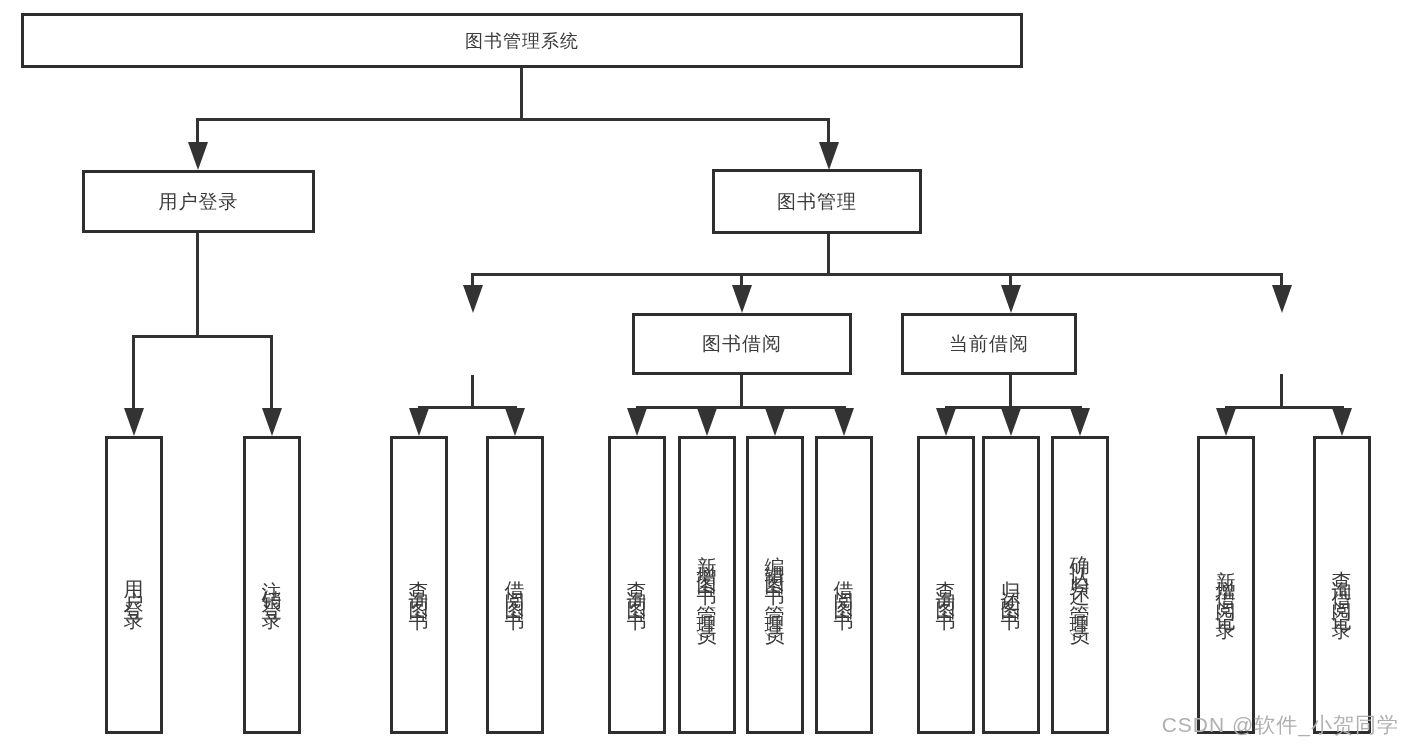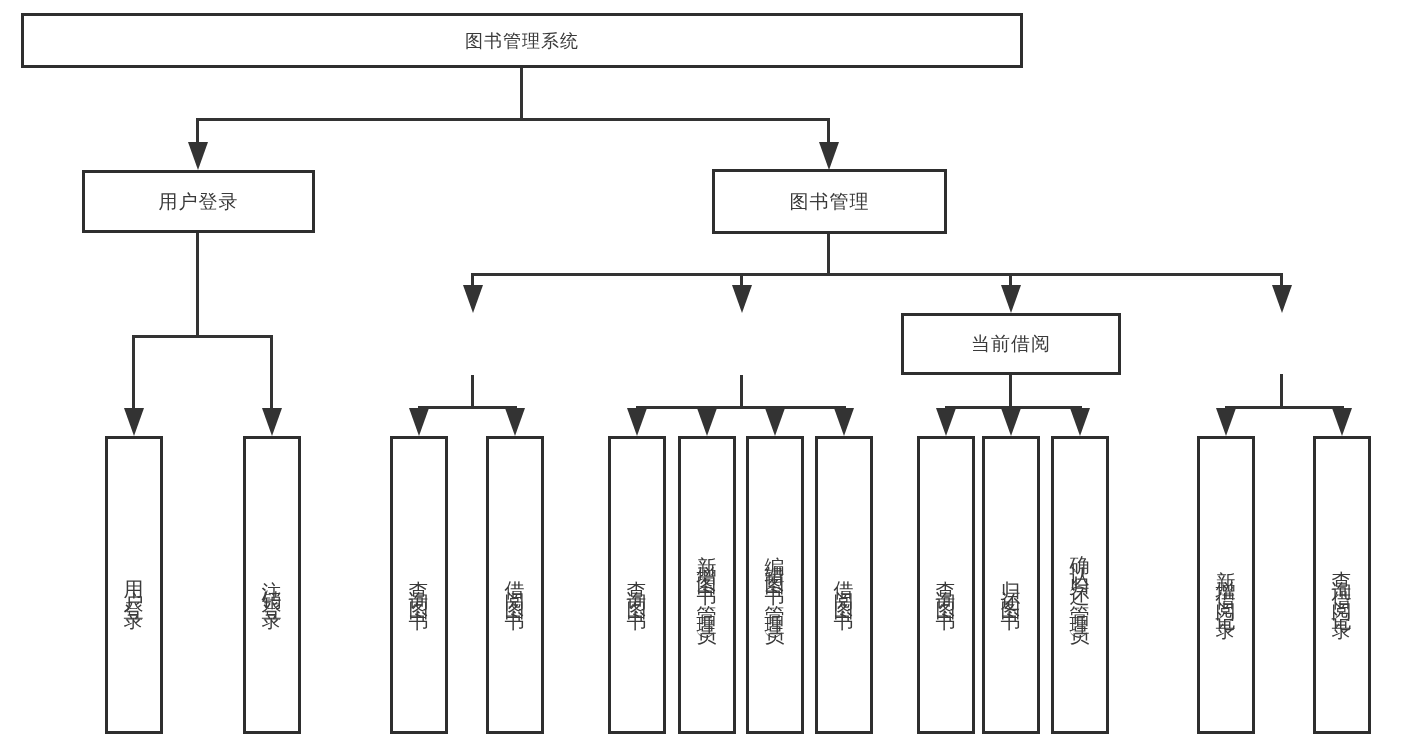--- a/index.html
+++ b/index.html
@@ -48,25 +48,26 @@
 </style>
 </head>
 <body>
 
 <div id="canvas">
 
   <div class="node root" style="left:21px;top:13px;width:1002px;height:55px;">图书管理系统</div>
 
   <div class="node h" style="left:82px;top:170px;width:233px;height:63px;">用户登录</div>
 
-  <div class="node h" style="left:712px;top:169px;width:235px;height:65px;">图书管理</div>
+  <div class="node h" style="left:712px;top:169px;width:210px;height:65px;">图书管理</div>
 
 
+  <div class="node h" style="left:632px;top:313px;width:220px;height:62px;">图书借阅</div>
 
-  <div class="node h" style="left:901px;top:313px;width:220px;height:62px;">当前借阅</div>
+  <div class="node h" style="left:901px;top:313px;width:176px;height:62px;">当前借阅</div>
 
 
   <div class="node v" style="left:105px;top:436px;width:58px;height:298px;">
     <span class="vtext">用户登录</span>
   </div>
 
   <div class="node v" style="left:243px;top:436px;width:58px;height:298px;">
     <span class="vtext">注销登录</span>
   </div>
 
@@ -166,14 +167,15 @@
   <div class="arrow" style="left:627px;top:408px;"></div>
   <div class="arrow" style="left:697px;top:408px;"></div>
   <div class="arrow" style="left:765px;top:408px;"></div>
   <div class="arrow" style="left:834px;top:408px;"></div>
   <div class="arrow" style="left:936px;top:408px;"></div>
   <div class="arrow" style="left:1001px;top:408px;"></div>
   <div class="arrow" style="left:1070px;top:408px;"></div>
   <div class="arrow" style="left:1216px;top:408px;"></div>
   <div class="arrow" style="left:1332px;top:408px;"></div>
 
+  <div class="watermark">CSDN @软件_小贺同学</div>
 
 </div>
 
 </body></html>

